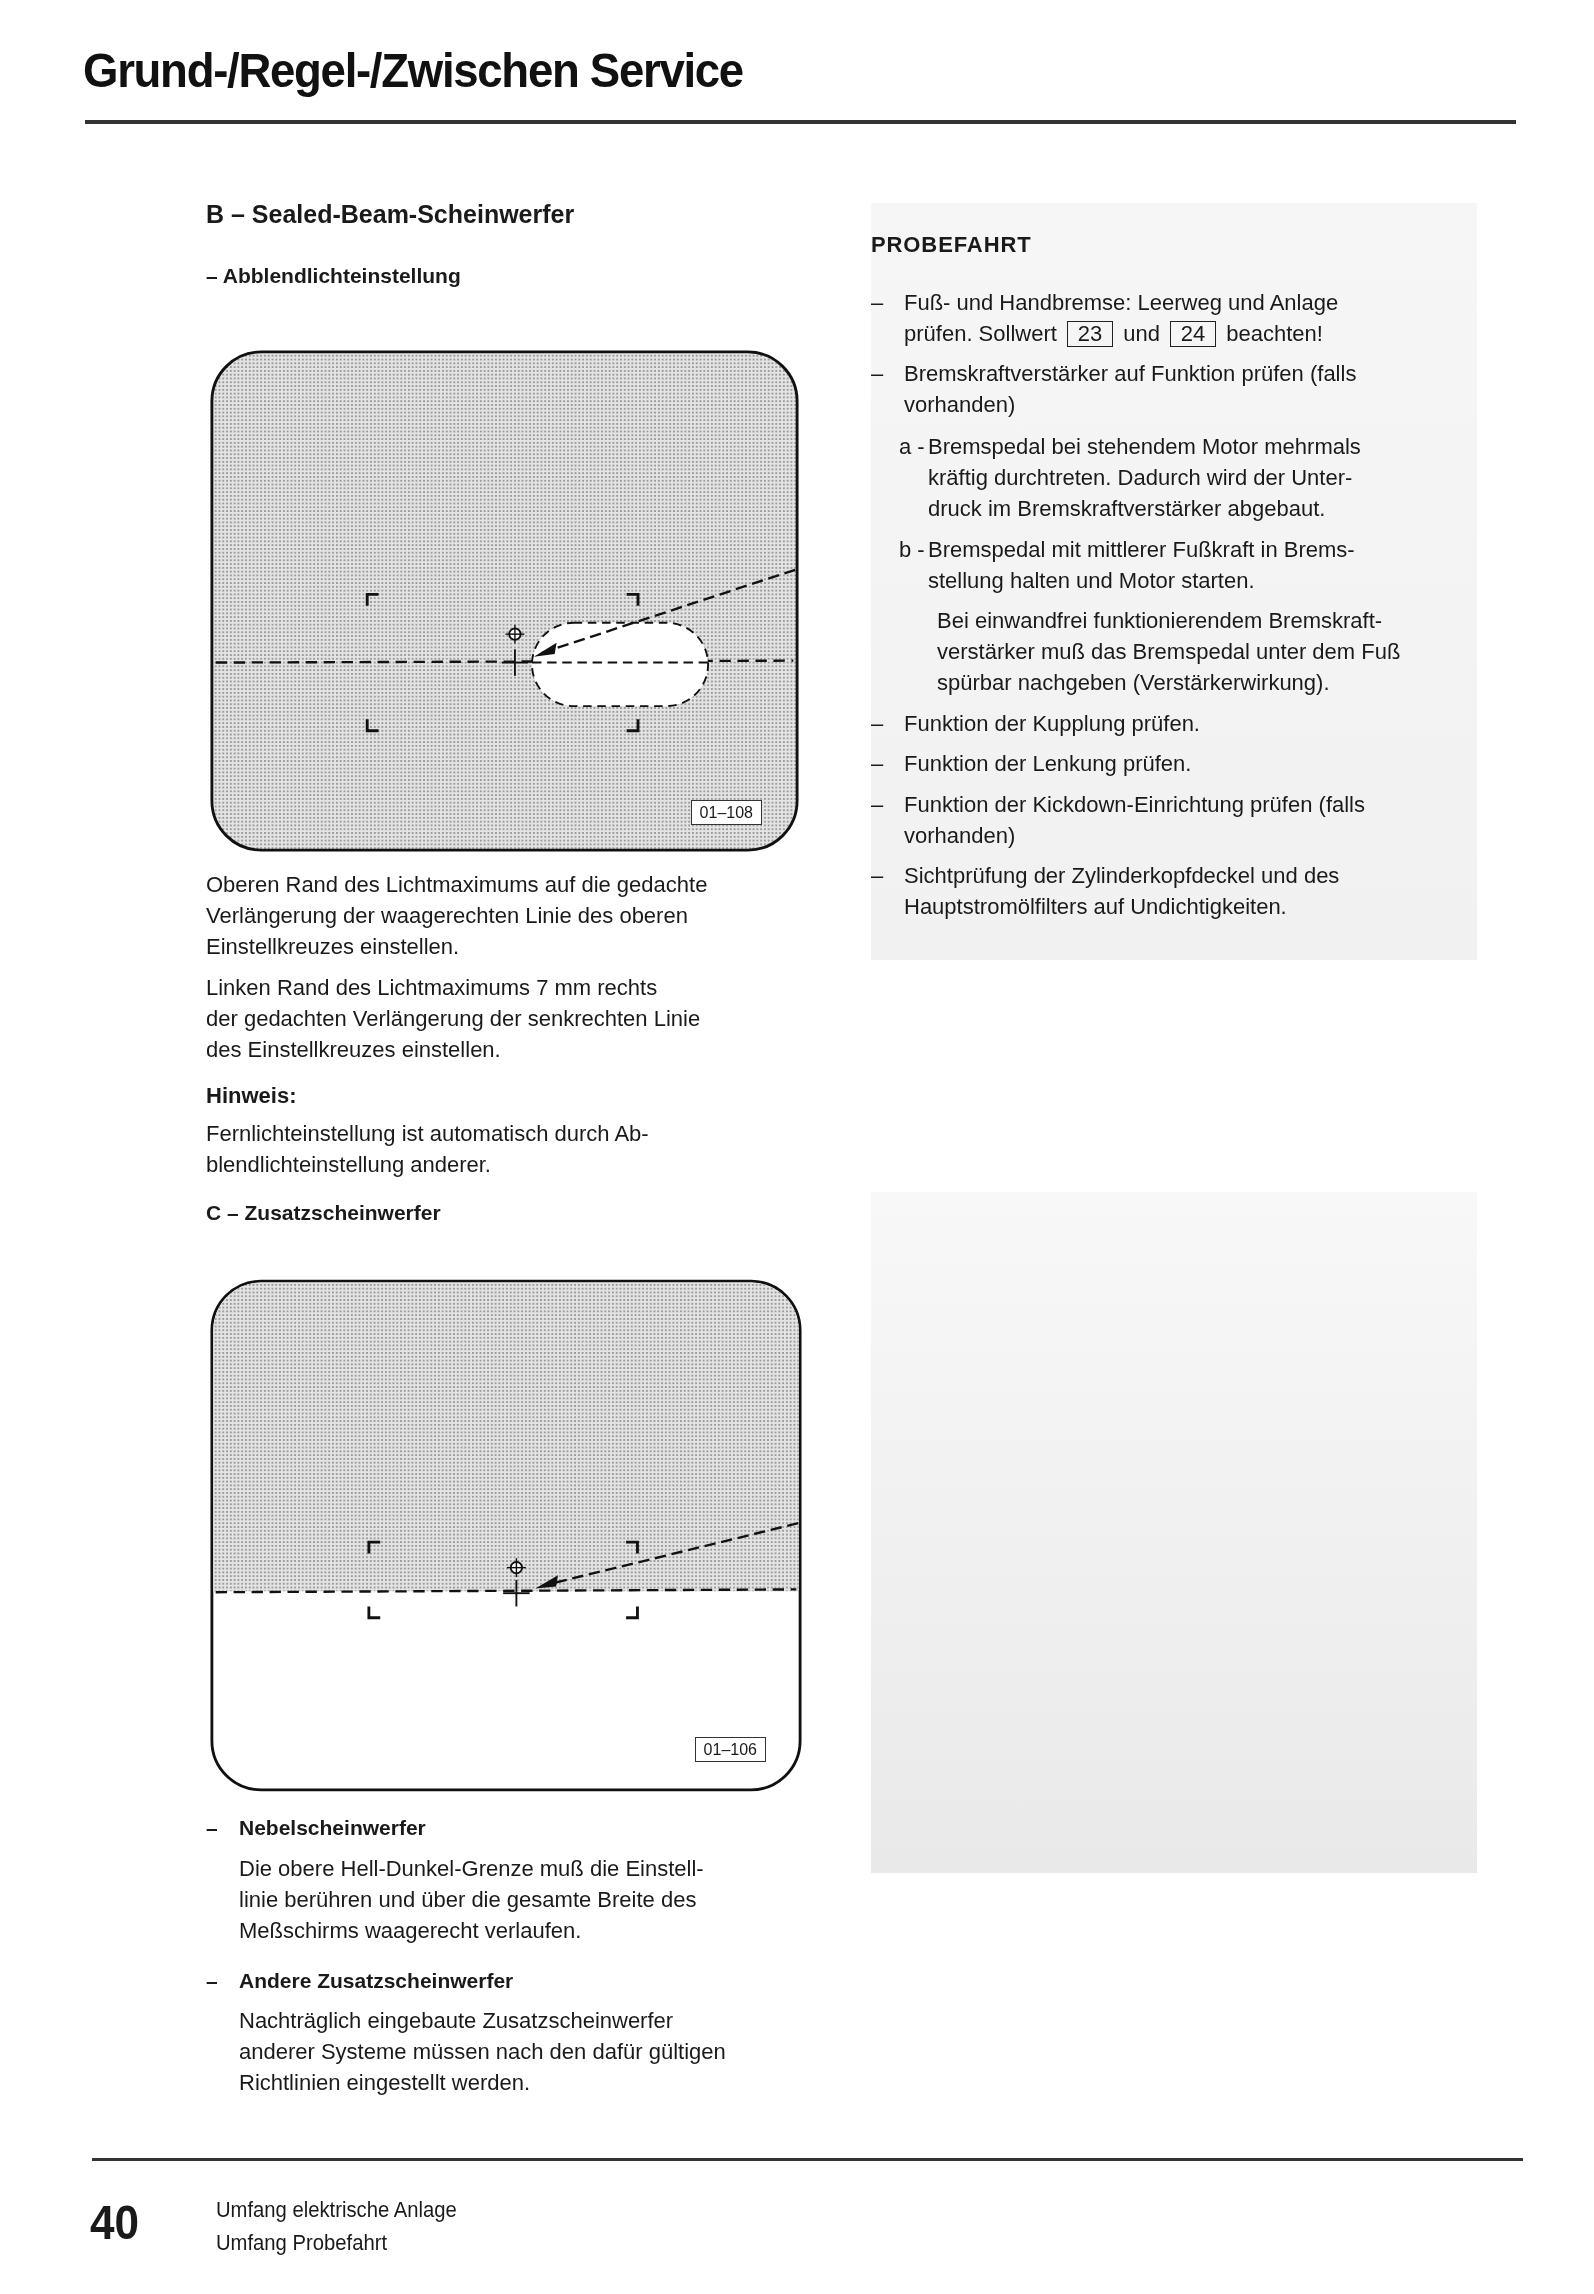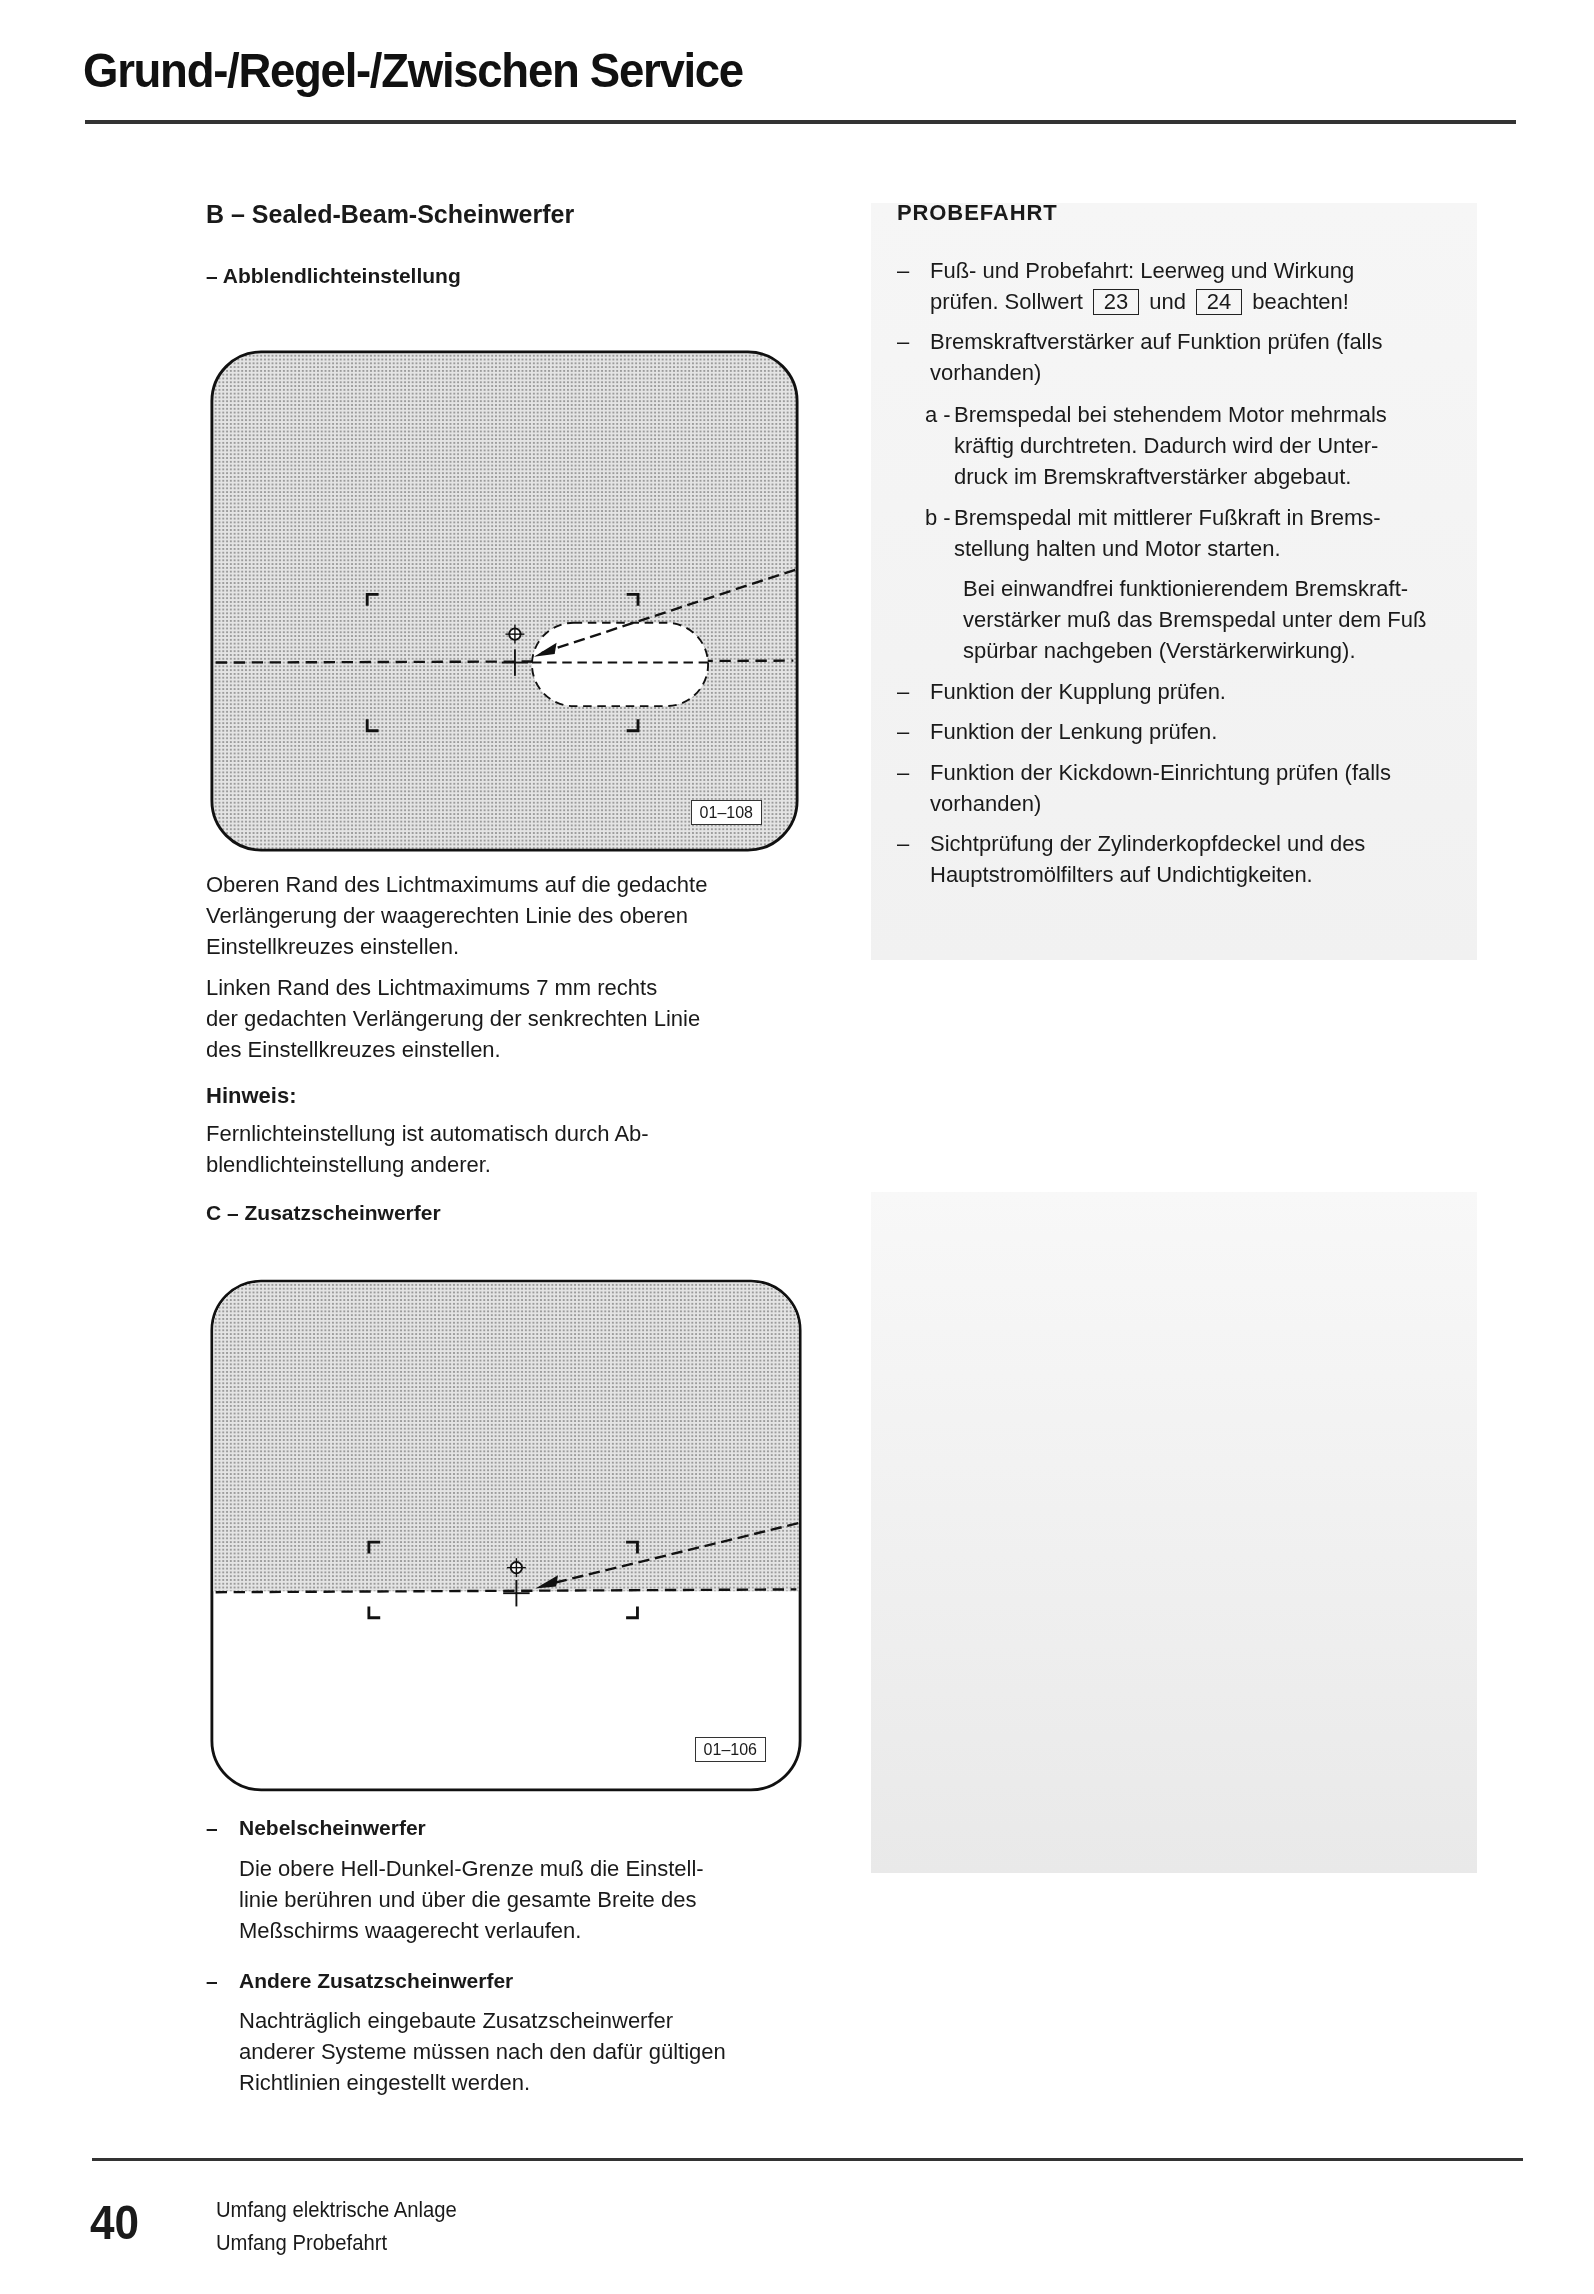--- a/index.html
+++ b/index.html
@@ -11,21 +11,21 @@
   .bleed.b1 { left:871px; top:203px; width:606px; height:757px; background:linear-gradient(180deg,#f6f6f6,#f1f1f1); }
   .bleed.b2 { left:871px; top:1192px; width:606px; height:681px; background:linear-gradient(180deg,#f8f8f8,#efefef 60%,#e9e9e9); }
 
   .title { position:absolute; left:83px; top:42px; font-size:49px; font-weight:bold; letter-spacing:-1.4px; transform:scaleX(0.93); transform-origin:left top; color:#111; }
   .rule { position:absolute; height:3.8px; background:#333; }
   .rule.top { left:85px; top:120px; width:1431px; }
   .rule.bottom { left:92px; top:2158px; width:1431px; height:2.8px; }
 
   .col { position:absolute; font-size:22px; line-height:31px; }
   .col.left { left:206px; width:606px; }
-  .col.right { left:897px; width:606px; }
+  .col.right { left:871px; width:606px;margin-top:32px; }
 
   .h-bold { font-weight:bold; }
   .blk { position:absolute; }
   .indent { padding-left:33px; }
   .para { white-space:pre-line; }
 
   .dash-item { position:relative; padding-left:33px; }
   .dash-item .dash { position:absolute; left:0; top:0; }
   .sub-item { position:relative; padding-left:57px; }
   .sub-item .lbl { position:absolute; left:28px; top:0; }
@@ -148,21 +148,21 @@
   <div class="para indent" style="margin-top:9.5px;">Nachträglich eingebaute Zusatzscheinwerfer
 anderer Systeme müssen nach den dafür gültigen
 Richtlinien eingestellt werden.</div>
 </div>
 
 <div class="col right" style="top:197px;">
   <div class="h-bold" style="font-size:22px;letter-spacing:0.9px;">PROBEFAHRT</div>
 
   <div class="dash-item" style="margin-top:26.5px;">
     <span class="dash">–</span>
-    <div>Fuß- und Probefahrt: Leerweg und Wirkung</div>
+    <div>Fuß- und Handbremse: Leerweg und Anlage</div>
     <div>
       <span>prüfen. Sollwert</span>
       <span class="boxed">23</span>
       <span>und</span>
       <span class="boxed">24</span>
       <span>beachten!</span>
     </div>
   </div>
 
   <div class="dash-item para" style="margin-top:9.5px;"><span class="dash">–</span><span>Bremskraftverstärker auf Funktion prüfen (falls

